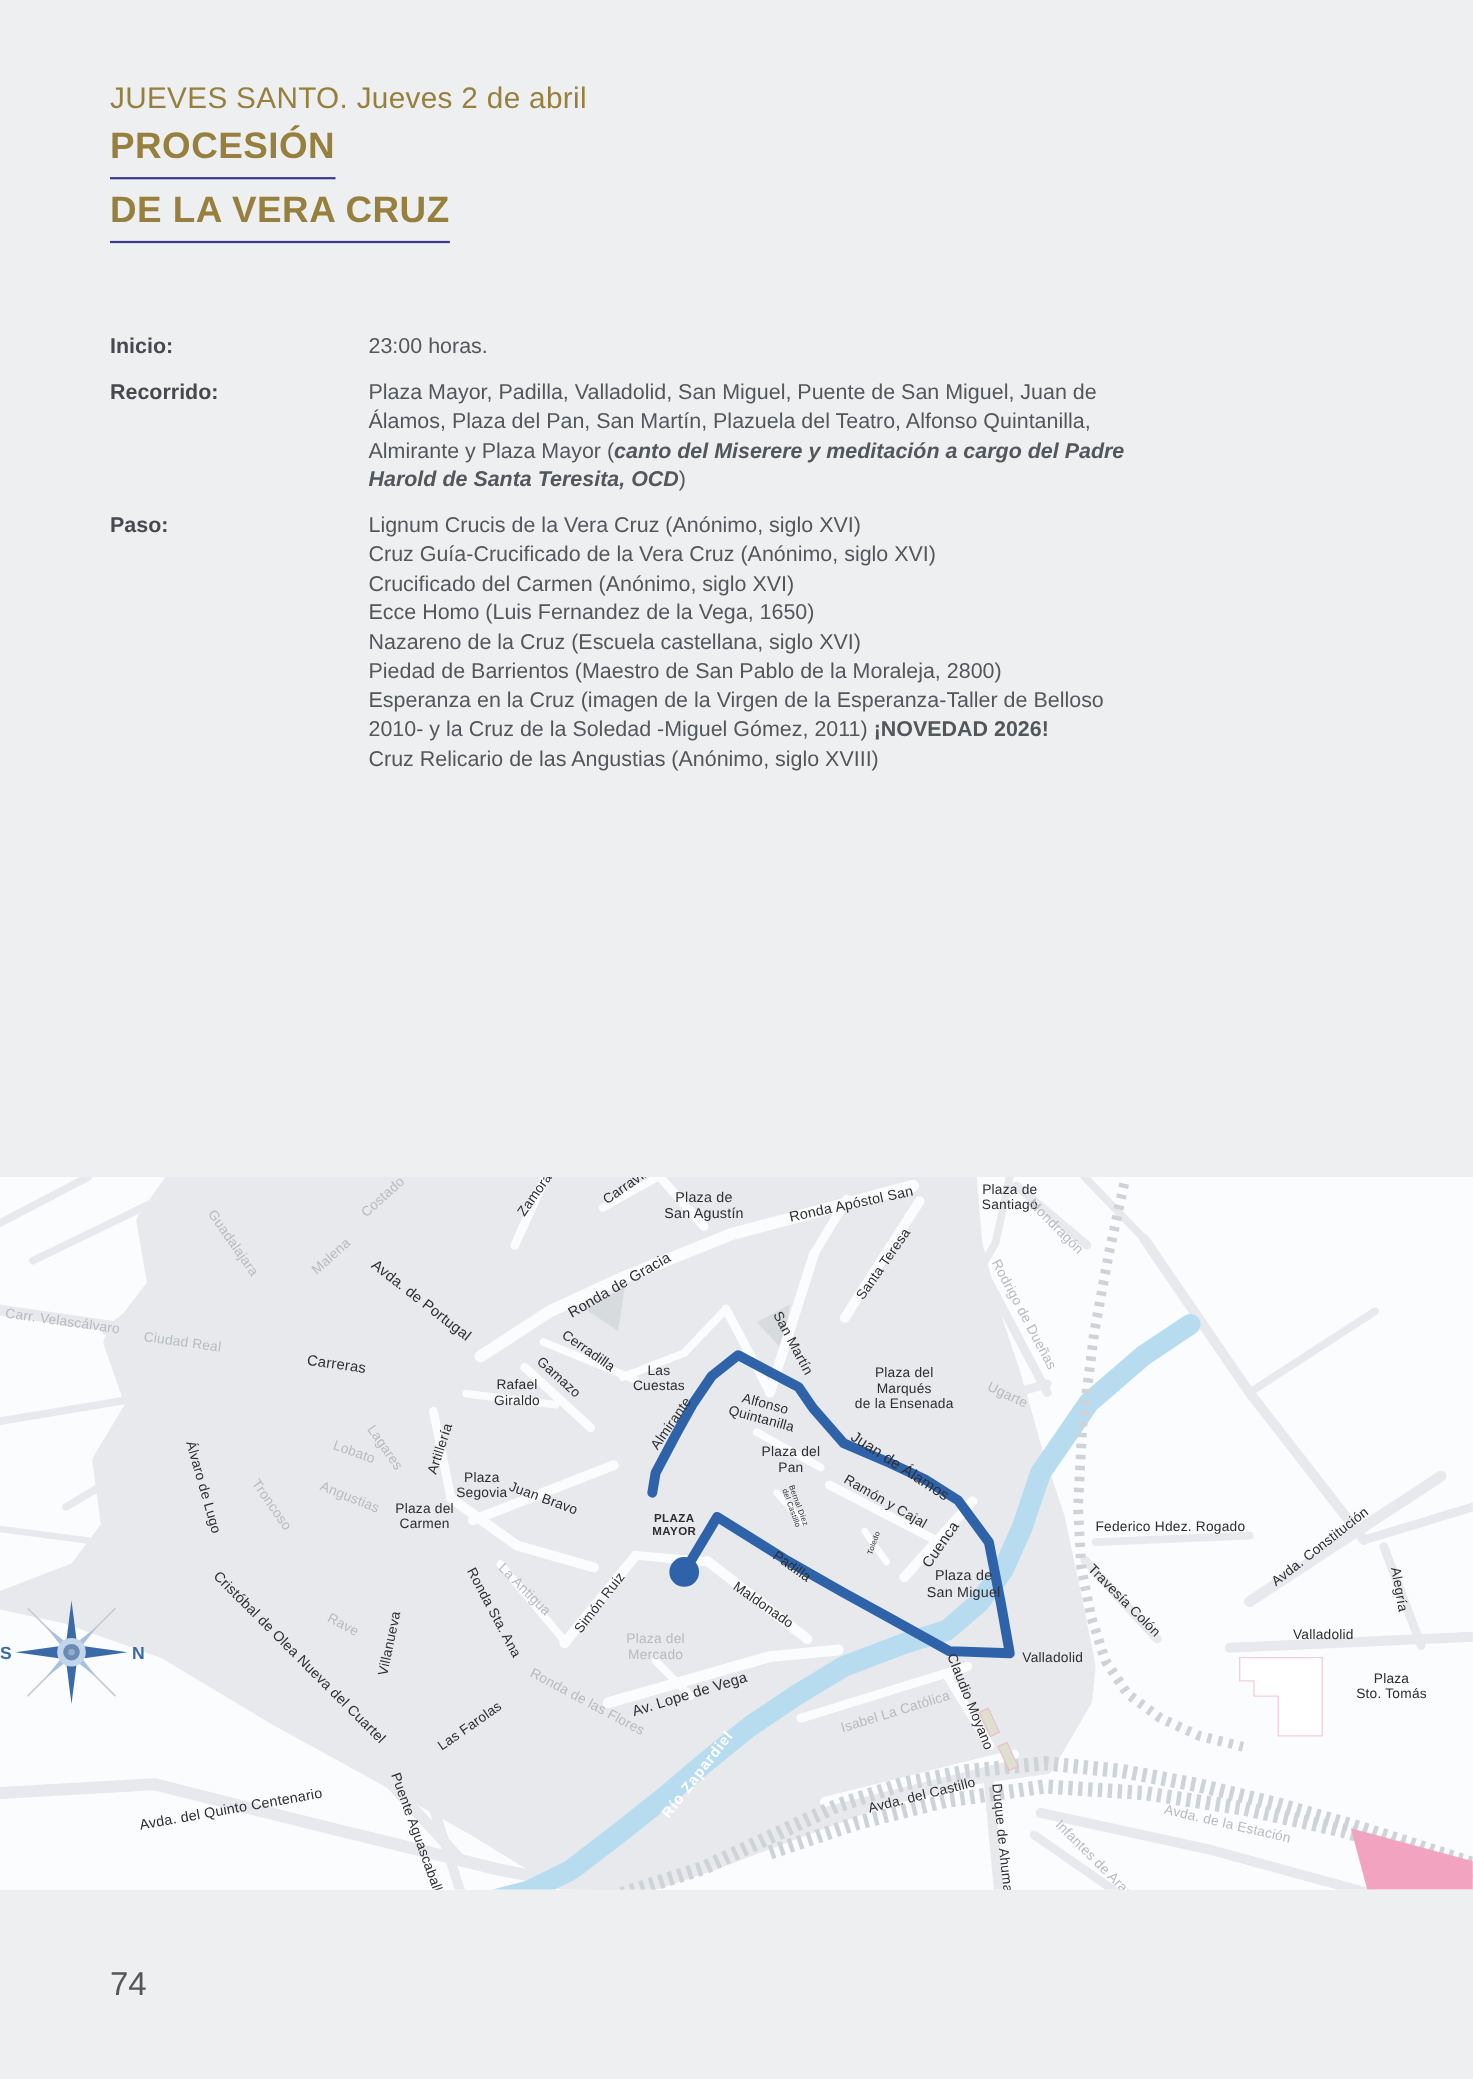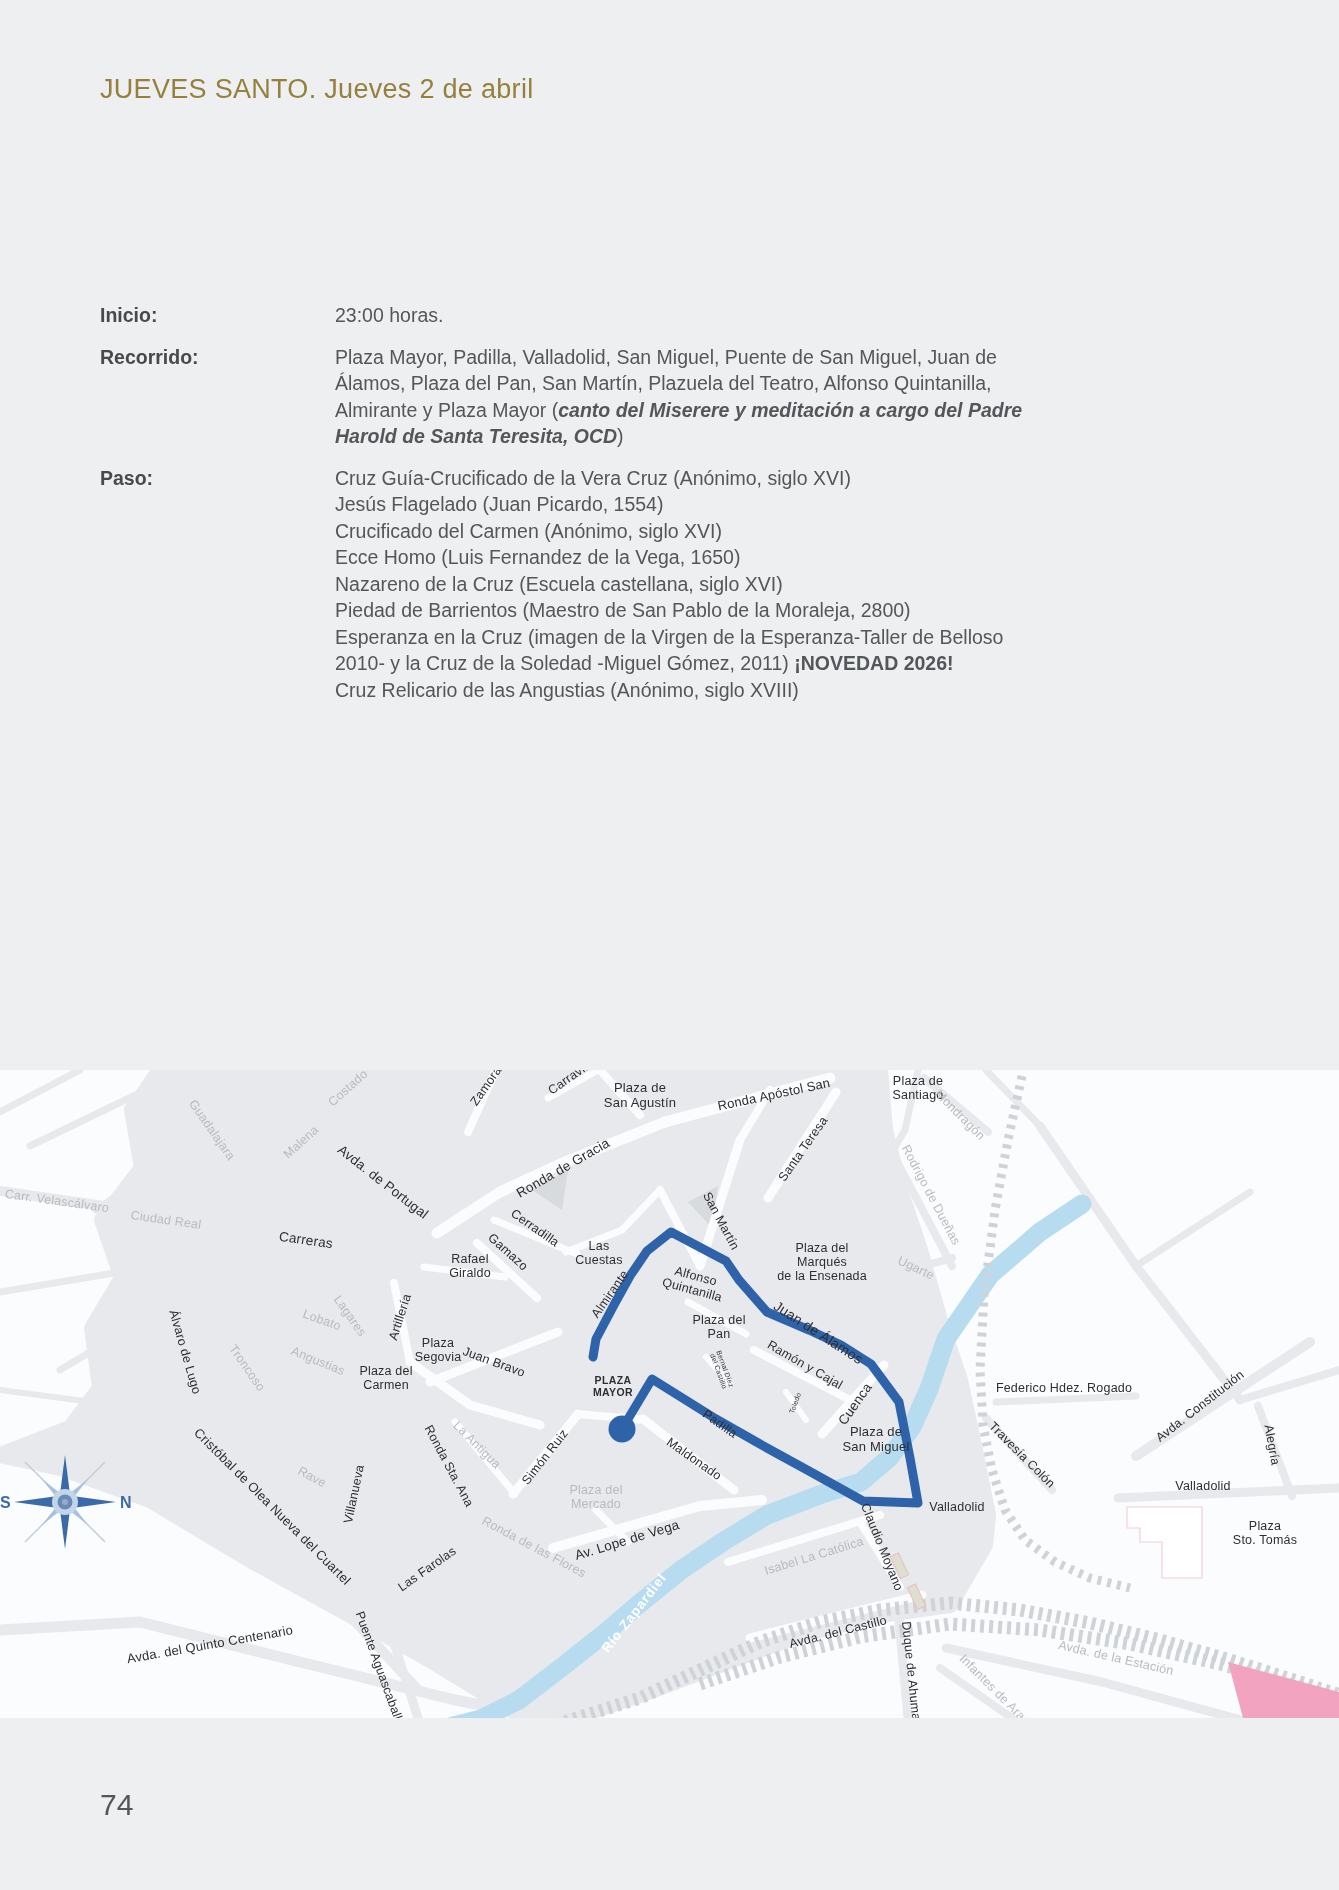--- a/index.html
+++ b/index.html
@@ -43,36 +43,40 @@
   .st-w{stroke:#fbfcfd;}
   .st-g{stroke:#e7e9ec;}
 </style>
 </head>
 <body>
 
 <div class="page">
 
   <div class="header">
     <div class="eyebrow">JUEVES SANTO. Jueves 2 de abril</div>
+    <h1 style="margin:0;">
+      <span class="tl">PROCESIÓN</span>
+      <span class="tl">DE LA VERA CRUZ</span>
+    </h1>
   </div>
 
   <div class="details">
     <div class="row">
       <div class="lbl">Inicio:</div>
       <div class="val">23:00 horas.</div>
     </div>
     <div class="row">
       <div class="lbl">Recorrido:</div>
       <div class="val"><span>Plaza Mayor, Padilla, Valladolid, San Miguel, Puente de San Miguel, Juan de Álamos, Plaza del Pan, San Martín, Plazuela del Teatro, Alfonso Quintanilla, Almirante y Plaza Mayor (</span><span class="em">canto del Miserere y meditación a cargo del Padre Harold de Santa Teresita, OCD</span><span>)</span></div>
     </div>
     <div class="row">
       <div class="lbl">Paso:</div>
       <div class="val">
+          <div class="paso-item"><span>Lignum Crucis de la Vera Cruz (Anónimo, siglo XVI)</span></div>
           <div class="paso-item"><span>Cruz Guía-Crucificado de la Vera Cruz (Anónimo, siglo XVI)</span></div>
-          <div class="paso-item"><span>Jesús Flagelado (Juan Picardo, 1554)</span></div>
           <div class="paso-item"><span>Crucificado del Carmen (Anónimo, siglo XVI)</span></div>
           <div class="paso-item"><span>Ecce Homo (Luis Fernandez de la Vega, 1650)</span></div>
           <div class="paso-item"><span>Nazareno de la Cruz (Escuela castellana, siglo XVI)</span></div>
           <div class="paso-item"><span>Piedad de Barrientos (Maestro de San Pablo de la Moraleja, 2800)</span></div>
           <div class="paso-item"><span>Esperanza en la Cruz (imagen de la Virgen de la Esperanza-Taller de Belloso 2010- y la Cruz de la Soledad -Miguel Gómez, 2011)</span><span class="hl"> ¡NOVEDAD 2026!</span></div>
           <div class="paso-item"><span>Cruz Relicario de las Angustias (Anónimo, siglo XVIII)</span></div>
         </div>
     </div>
   </div>
 

